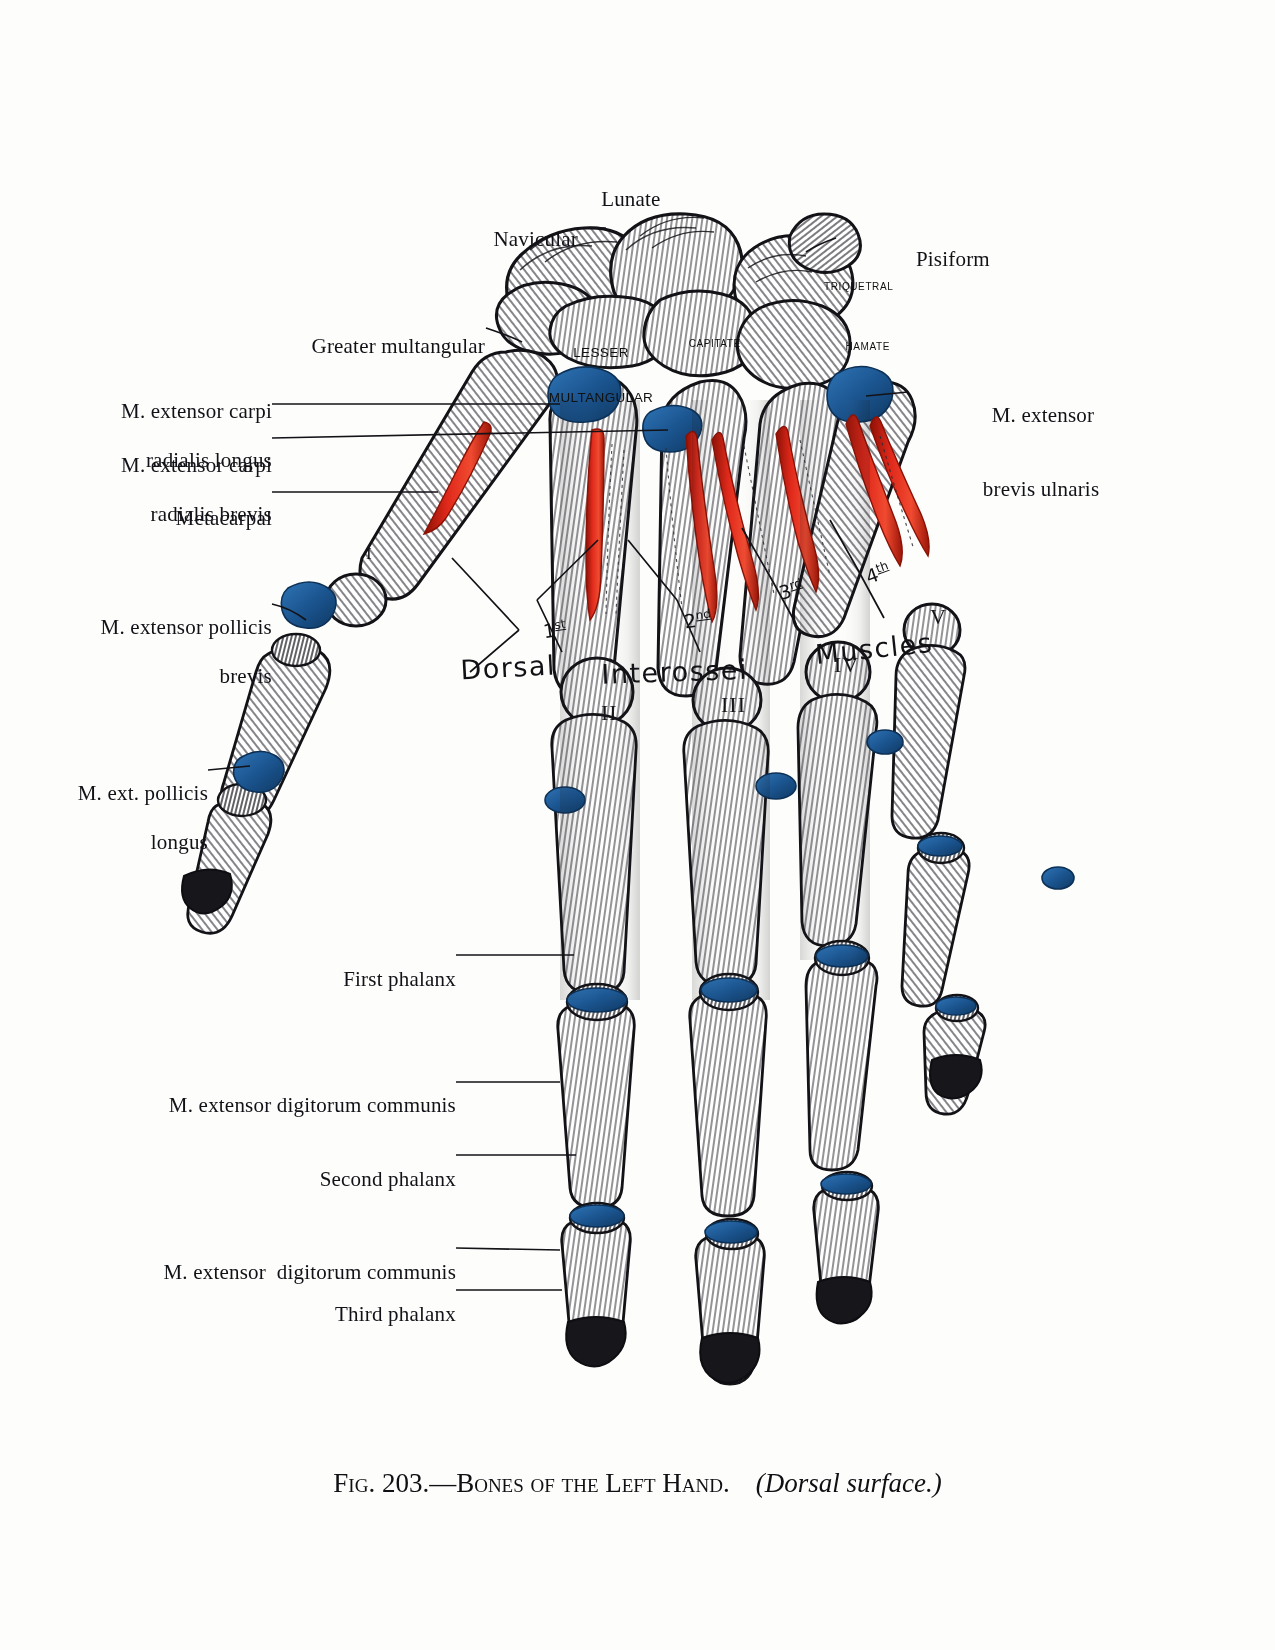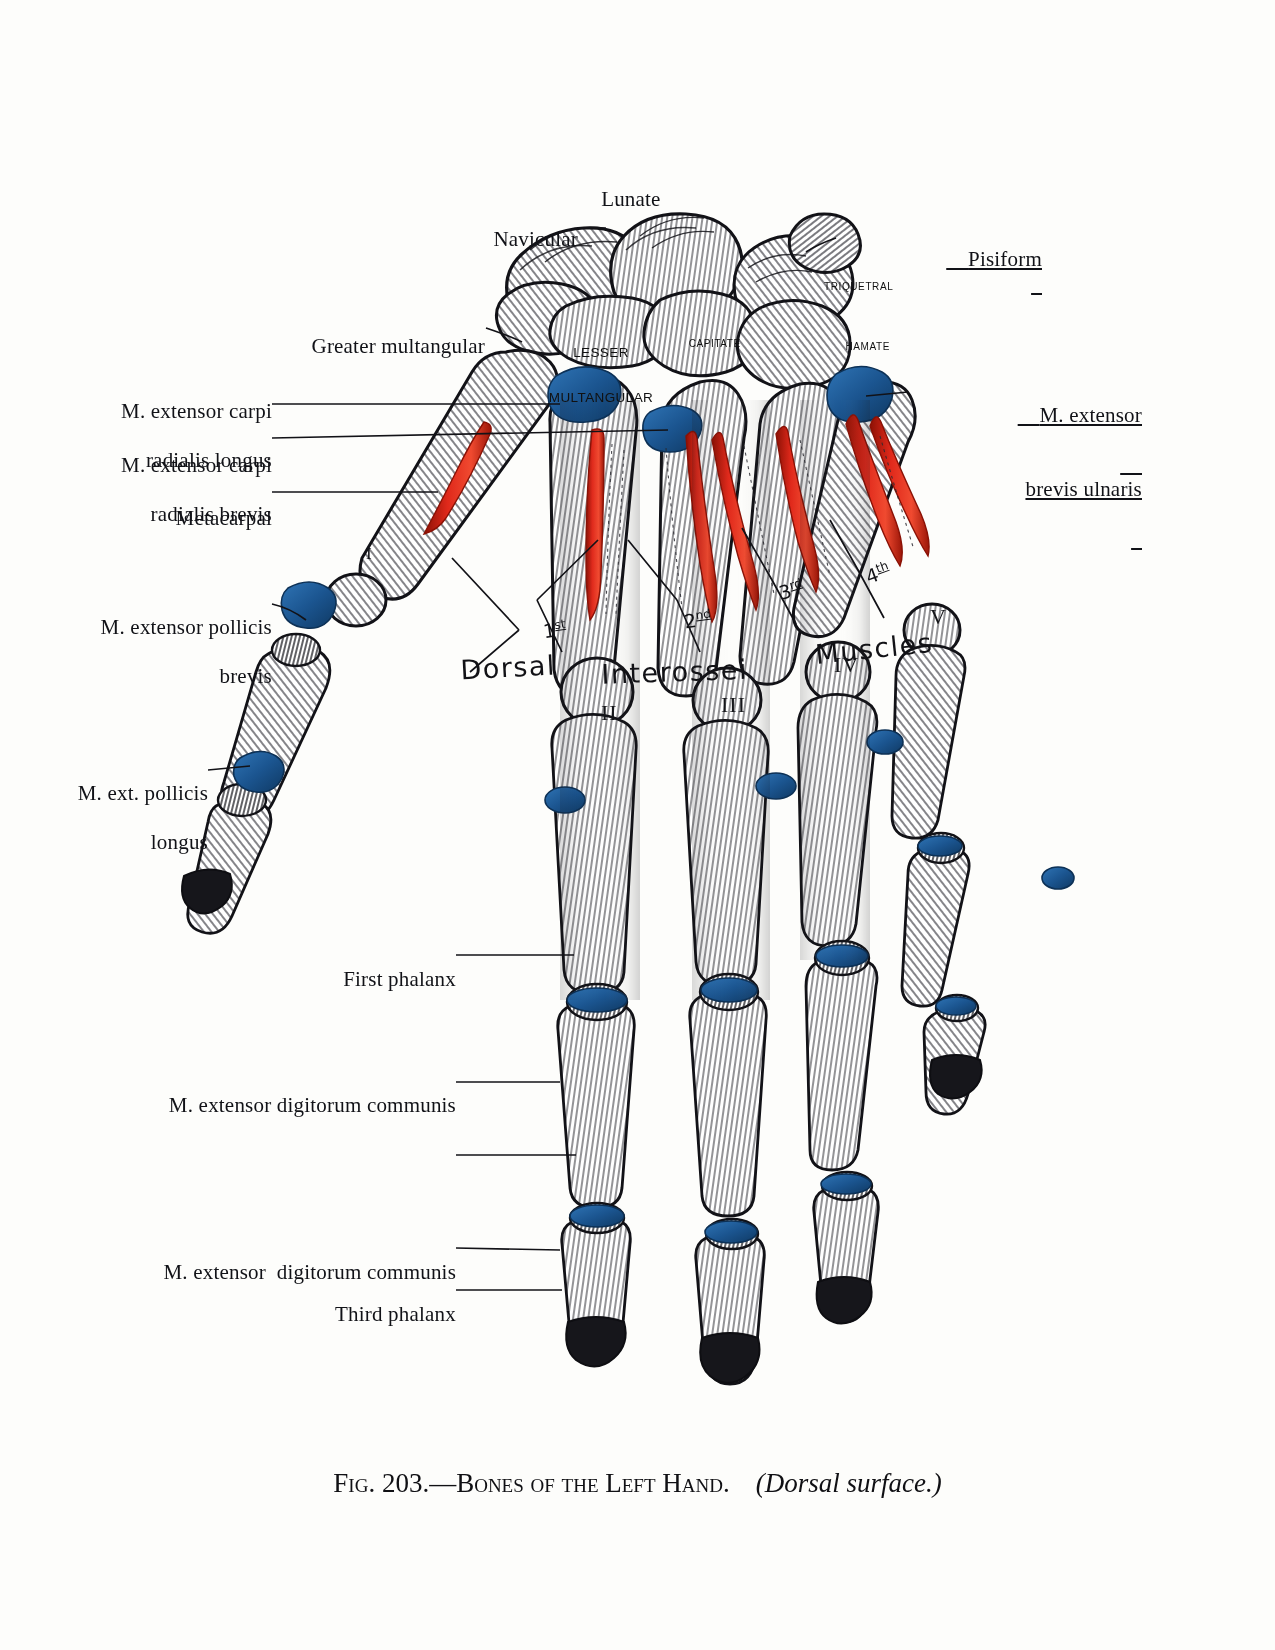--- a/index.html
+++ b/index.html
@@ -21,21 +21,21 @@
   .lbl {
     position: absolute;
     font-family: "Liberation Serif", "DejaVu Serif", serif;
     font-size: 21px;
     line-height: 1.18;
     color: #111217;
     white-space: pre;
     letter-spacing: 0.2px;
   }
   .lbl.r  { text-align: right; }
-  .lbl.l  { text-align: right; text-decoration: underline; }
+  .lbl.l  { text-align: center; }
   .lbl.c  { text-align: center; }
   .sub {
     display: block;
     padding-left: 24px;
   }
   
   .bonelbl {
     position: absolute;
     font-family: "Liberation Sans", "DejaVu Sans", sans-serif;
     font-size: 10px;
@@ -367,20 +367,23 @@
   </div>
 
   <div class="lbl r" style="left:220px; top:942px; width:236px;">
     <span>First phalanx</span>
   </div>
 
   <div class="lbl r" style="left:60px; top:1068px; width:396px;">
     <span>M. extensor digitorum communis</span>
   </div>
 
+  <div class="lbl r" style="left:200px; top:1142px; width:256px;">
+    <span>Second phalanx</span>
+  </div>
 
   <div class="lbl r" style="left:60px; top:1235px; width:396px;">
     <span>M. extensor  digitorum communis</span>
   </div>
 
   <div class="lbl r" style="left:220px; top:1277px; width:236px;">
     <span>Third phalanx</span>
   </div>
 
   <div class="lbl l" style="left:922px; top:378px; width:220px;">

